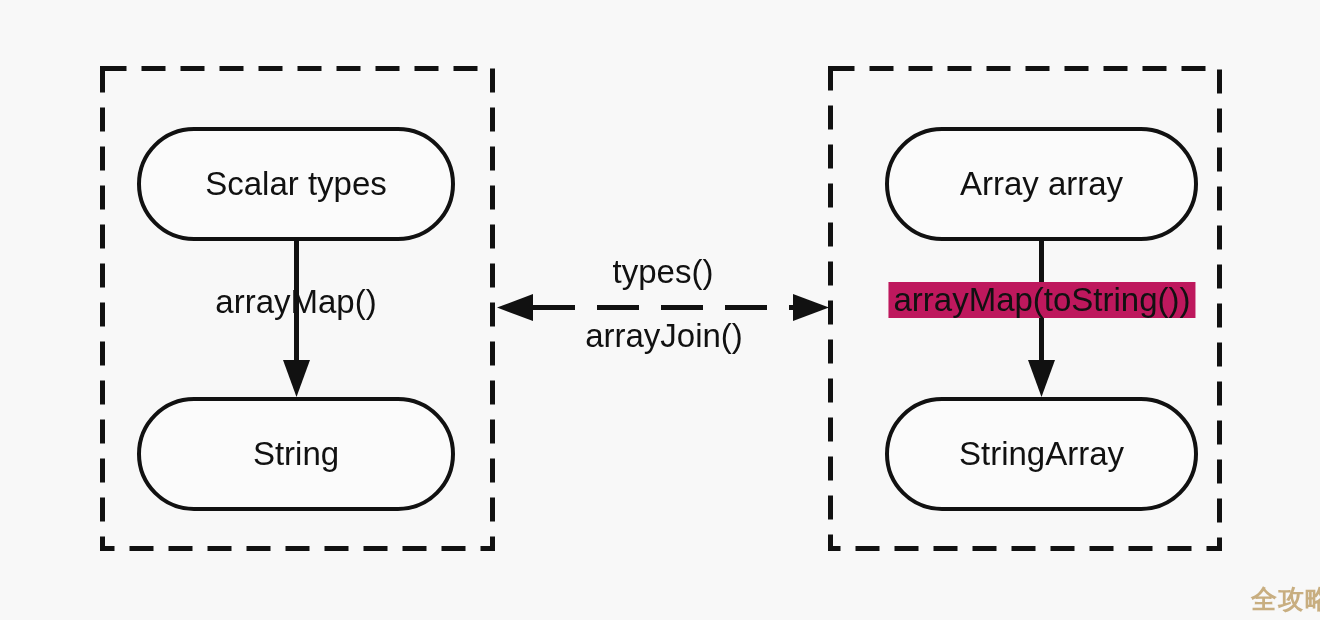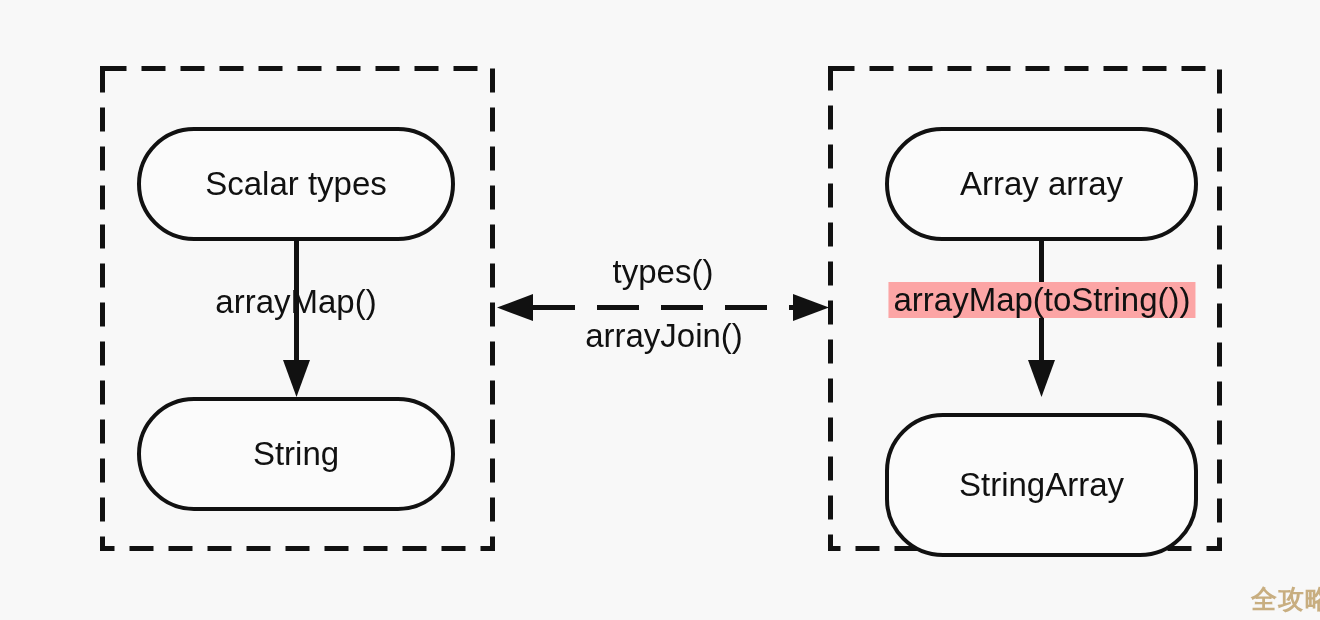--- a/index.html
+++ b/index.html
@@ -34,32 +34,32 @@
     display: flex;
     align-items: center;
     justify-content: center;
     font-size: 33px;
     color: #111111;
     white-space: nowrap;
   }
   .pill-scalar  { left: 137px; top: 127px; width: 318px; height: 114px; }
   .pill-string  { left: 137px; top: 397px; width: 318px; height: 114px; }
   .pill-arrayt  { left: 885px; top: 127px; width: 313px; height: 114px; }
-  .pill-strarr  { left: 885px; top: 397px; width: 313px; height: 144px; margin-top: 16px; }
+  .pill-strarr  { left: 885px; top: 397px; width: 313px; height: 114px; }
   .edge-label {
     position: absolute;
     z-index: 3;
     font-size: 33px;
     line-height: 1.1;
     color: #111111;
     white-space: nowrap;
     transform: translateX(-50%);
   }
   .lbl-tostring  { left: 296px;  top: 284px; }
-  .lbl-arraymap  { left: 1042px; top: 282px; background: #fca5a5; padding: 0 5px; }
+  .lbl-arraymap  { left: 1042px; top: 282px; background: #be185d; padding: 0 5px; }
   .lbl-array     { left: 663px;  top: 254px; }
   .lbl-arrayjoin { left: 664px;  top: 318px; }
   .watermark {
     position: absolute;
     z-index: 4;
     left: 1251px;
     top: 582px;
     font-size: 26px;
     font-weight: bold;
     letter-spacing: 1px;

